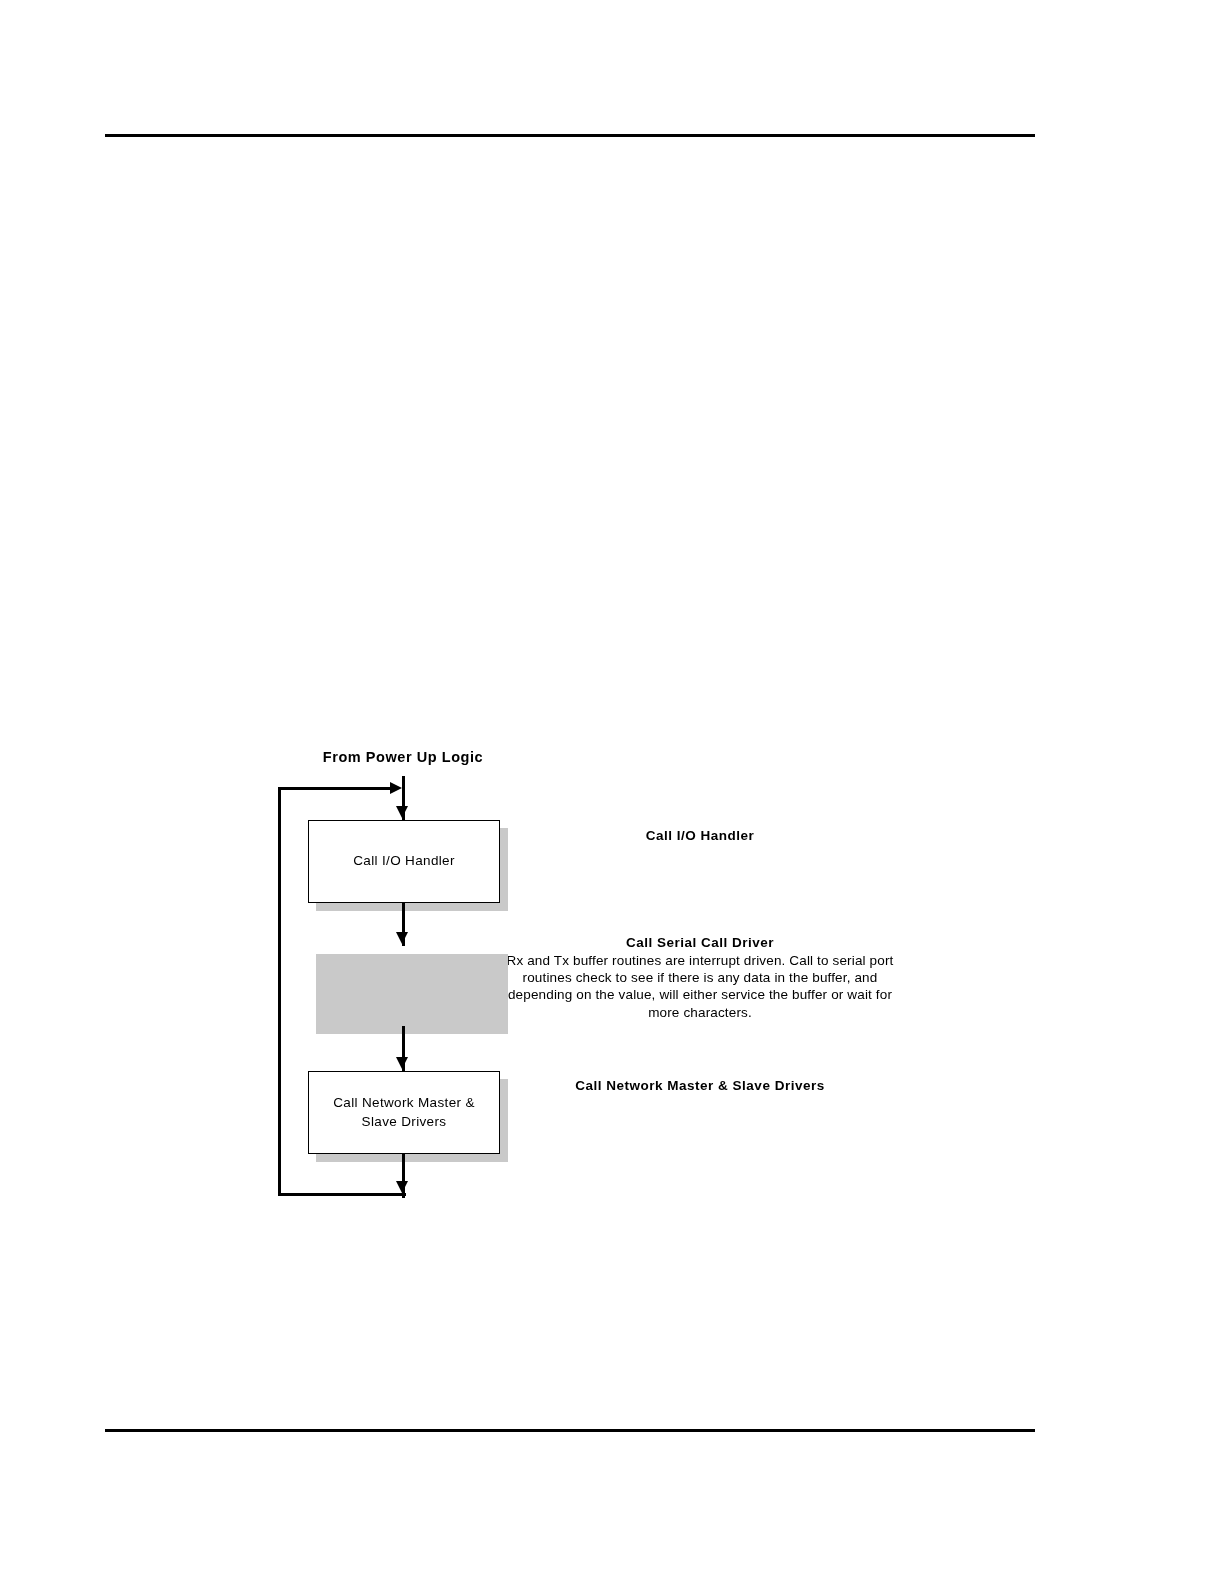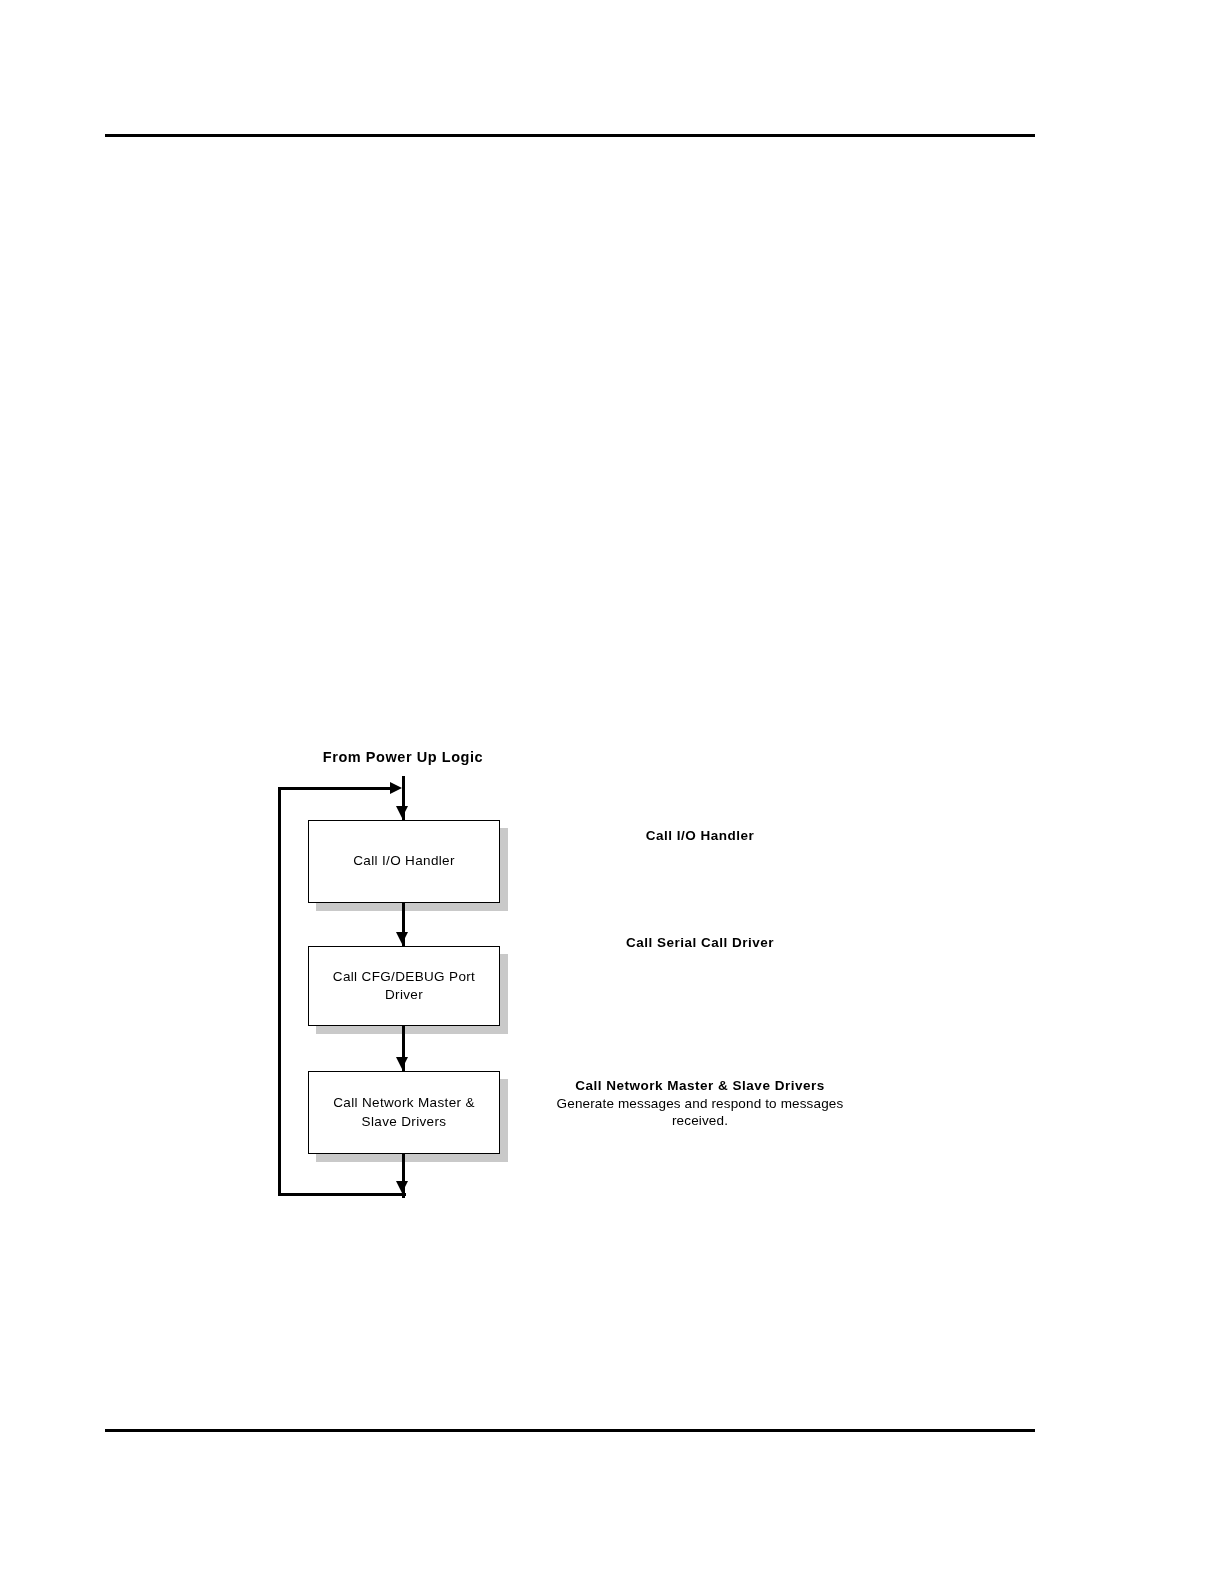--- a/index.html
+++ b/index.html
@@ -176,41 +176,38 @@
 
   <div class="proc-shadow" id="box1-shadow"></div>
   <div class="proc-box" id="box1">
     <span class="proc-box-label">Call I/O Handler</span>
   </div>
 
   <div class="vline" id="link12-line"></div>
   <div class="arrow-down" id="link12-arrow"></div>
 
   <div class="proc-shadow" id="box2-shadow"></div>
-  <div class="proc-box" id="box2">
-    <span class="proc-box-label">Call CFG/DEBUG Port Driver</span>
-  </div>
 
   <div class="vline" id="link23-line"></div>
   <div class="arrow-down" id="link23-arrow"></div>
 
   <div class="proc-shadow" id="box3-shadow"></div>
   <div class="proc-box" id="box3">
     <span class="proc-box-label">Call Network Master &amp; Slave Drivers</span>
   </div>
 
   <div class="vline" id="exit-line"></div>
   <div class="arrow-down" id="exit-arrow"></div>
 
   <div class="annotation" id="ann1">
     <span class="ann-title">Call I/O Handler</span>
   </div>
 
   <div class="annotation" id="ann2">
     <span class="ann-title">Call Serial Call Driver</span>
+    <span class="ann-body">Rx and Tx buffer routines are interrupt driven. Call to serial port routines check to see if there is any data in the buffer, and depending on the value, will either service the buffer or wait for more characters.</span>
   </div>
 
   <div class="annotation" id="ann3">
     <span class="ann-title">Call Network Master &amp; Slave Drivers</span>
-    <span class="ann-body">Generate messages and respond to messages received.</span>
   </div>
 
 </div>
 
 </body></html>

